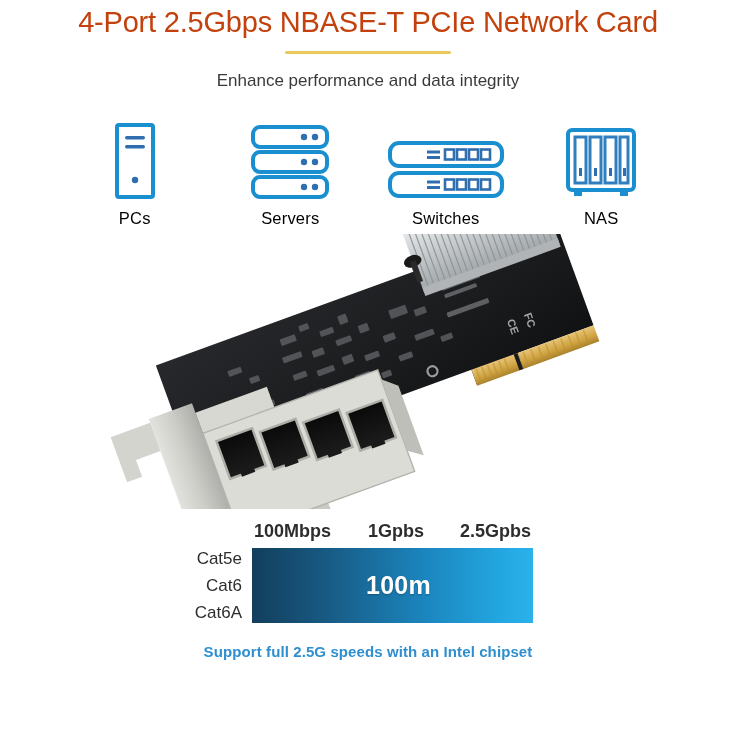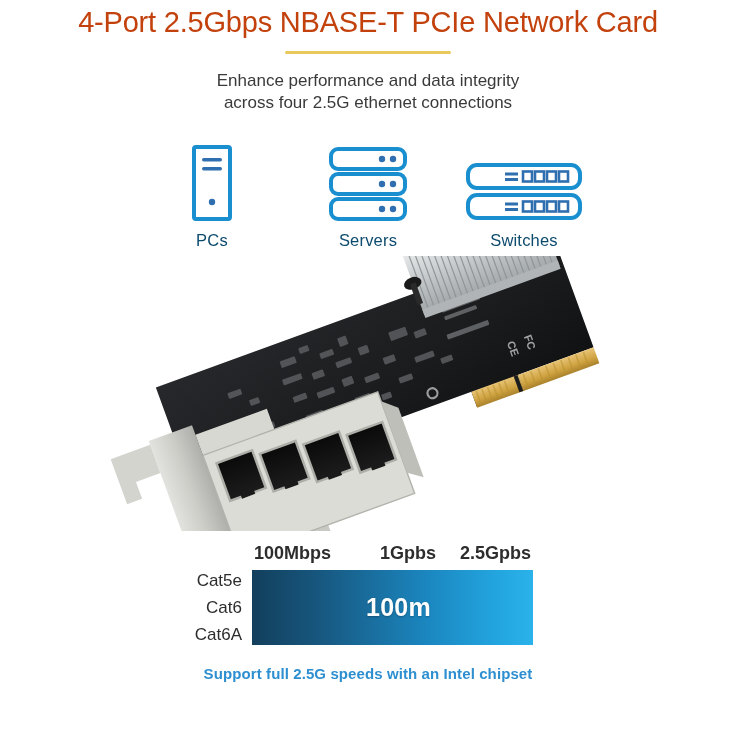--- a/index.html
+++ b/index.html
@@ -65,21 +65,21 @@
   }
   .icon-art {
     height: 86px;
     display: flex;
     align-items: flex-end;
     justify-content: center;
   }
   .icon-label {
     margin-top: 9px;
     font-size: 16.5px;
-    color: #0c4a6e;
+    color: #000000;
     letter-spacing: 0.2px;
   }
 
   
   .photo {
     position: relative;
     width: 736px;
     height: 275px;
     margin-top: 6px;
     overflow: hidden;
@@ -105,21 +105,21 @@
   }
   .chart-xlabels span {
     position: absolute;
     top: 0;
     font-size: 18px;
     font-weight: 700;
     color: #2d2d2d;
     white-space: nowrap;
   }
   .xl-0 { left: 2px; }
-  .xl-1 { left: 128px; }
+  .xl-1 { left: 116px; }
   .xl-2 { left: 208px; }
 
   .chart-ylabels {
     position: absolute;
     left: 130px;
     top: 27px;
     width: 112px;
     height: 76px;
     display: flex;
     flex-direction: column;
@@ -171,21 +171,20 @@
 <body>
 
 <h1 class="headline">4-Port 2.5Gbps NBASE-T PCIe Network Card</h1>
 
 <div class="divider-wrap">
   <div class="divider"></div>
 </div>
 
 <div class="subhead">
   <div>Enhance performance and data integrity</div>
-  <div>across four 2.5G ethernet connections</div>
 </div>
 
 <div class="icon-row">
 
   <div class="icon-cell">
     <div class="icon-art">
       <svg width="42" height="78" viewBox="0 0 42 78">
         <rect x="3" y="3" width="36" height="72" rx="2" fill="none" stroke="#1a8fd0" stroke-width="4"></rect>
         <rect x="11" y="14" width="20" height="3.5" rx="1.7" fill="#2f6fb0"></rect>
         <rect x="11" y="23" width="20" height="3.5" rx="1.7" fill="#2f6fb0"></rect>
@@ -227,20 +226,38 @@
         <rect x="94" y="9.5" width="9" height="10" fill="none" stroke="#2f6fb0" stroke-width="2.6"></rect>
         <rect x="58" y="39.5" width="9" height="10" fill="none" stroke="#2f6fb0" stroke-width="2.6"></rect>
         <rect x="70" y="39.5" width="9" height="10" fill="none" stroke="#2f6fb0" stroke-width="2.6"></rect>
         <rect x="82" y="39.5" width="9" height="10" fill="none" stroke="#2f6fb0" stroke-width="2.6"></rect>
         <rect x="94" y="39.5" width="9" height="10" fill="none" stroke="#2f6fb0" stroke-width="2.6"></rect>
       </svg>
     </div>
     <div class="icon-label">Switches</div>
   </div>
 
+  <div class="icon-cell">
+    <div class="icon-art">
+      <svg width="74" height="74" viewBox="0 0 74 74">
+        <rect x="4" y="4" width="66" height="60" rx="4" fill="none" stroke="#1a8fd0" stroke-width="4"></rect>
+        <rect x="11" y="11" width="11" height="46" fill="none" stroke="#2f7fc0" stroke-width="3"></rect>
+        <rect x="26" y="11" width="11" height="46" fill="none" stroke="#2f7fc0" stroke-width="3"></rect>
+        <rect x="41" y="11" width="11" height="46" fill="none" stroke="#2f7fc0" stroke-width="3"></rect>
+        <rect x="56" y="11" width="8" height="46" fill="none" stroke="#2f7fc0" stroke-width="3"></rect>
+        <rect x="15" y="42" width="3" height="8" fill="#2f6fb0"></rect>
+        <rect x="30" y="42" width="3" height="8" fill="#2f6fb0"></rect>
+        <rect x="45" y="42" width="3" height="8" fill="#2f6fb0"></rect>
+        <rect x="59" y="42" width="3" height="8" fill="#2f6fb0"></rect>
+        <rect x="10" y="64" width="8" height="6" fill="#1a8fd0"></rect>
+        <rect x="56" y="64" width="8" height="6" fill="#1a8fd0"></rect>
+      </svg>
+    </div>
+    <div class="icon-label">NAS</div>
+  </div>
 
 </div>
 
 <div class="photo">
   <svg class="card-rot" viewBox="0 0 736 275">
     <defs>
       <linearGradient id="hsGrad" x1="0" y1="0" x2="0" y2="1">
         <stop offset="0%" stop-color="#e9ebec"></stop>
         <stop offset="45%" stop-color="#c6cacc"></stop>
         <stop offset="100%" stop-color="#9fa4a7"></stop>

